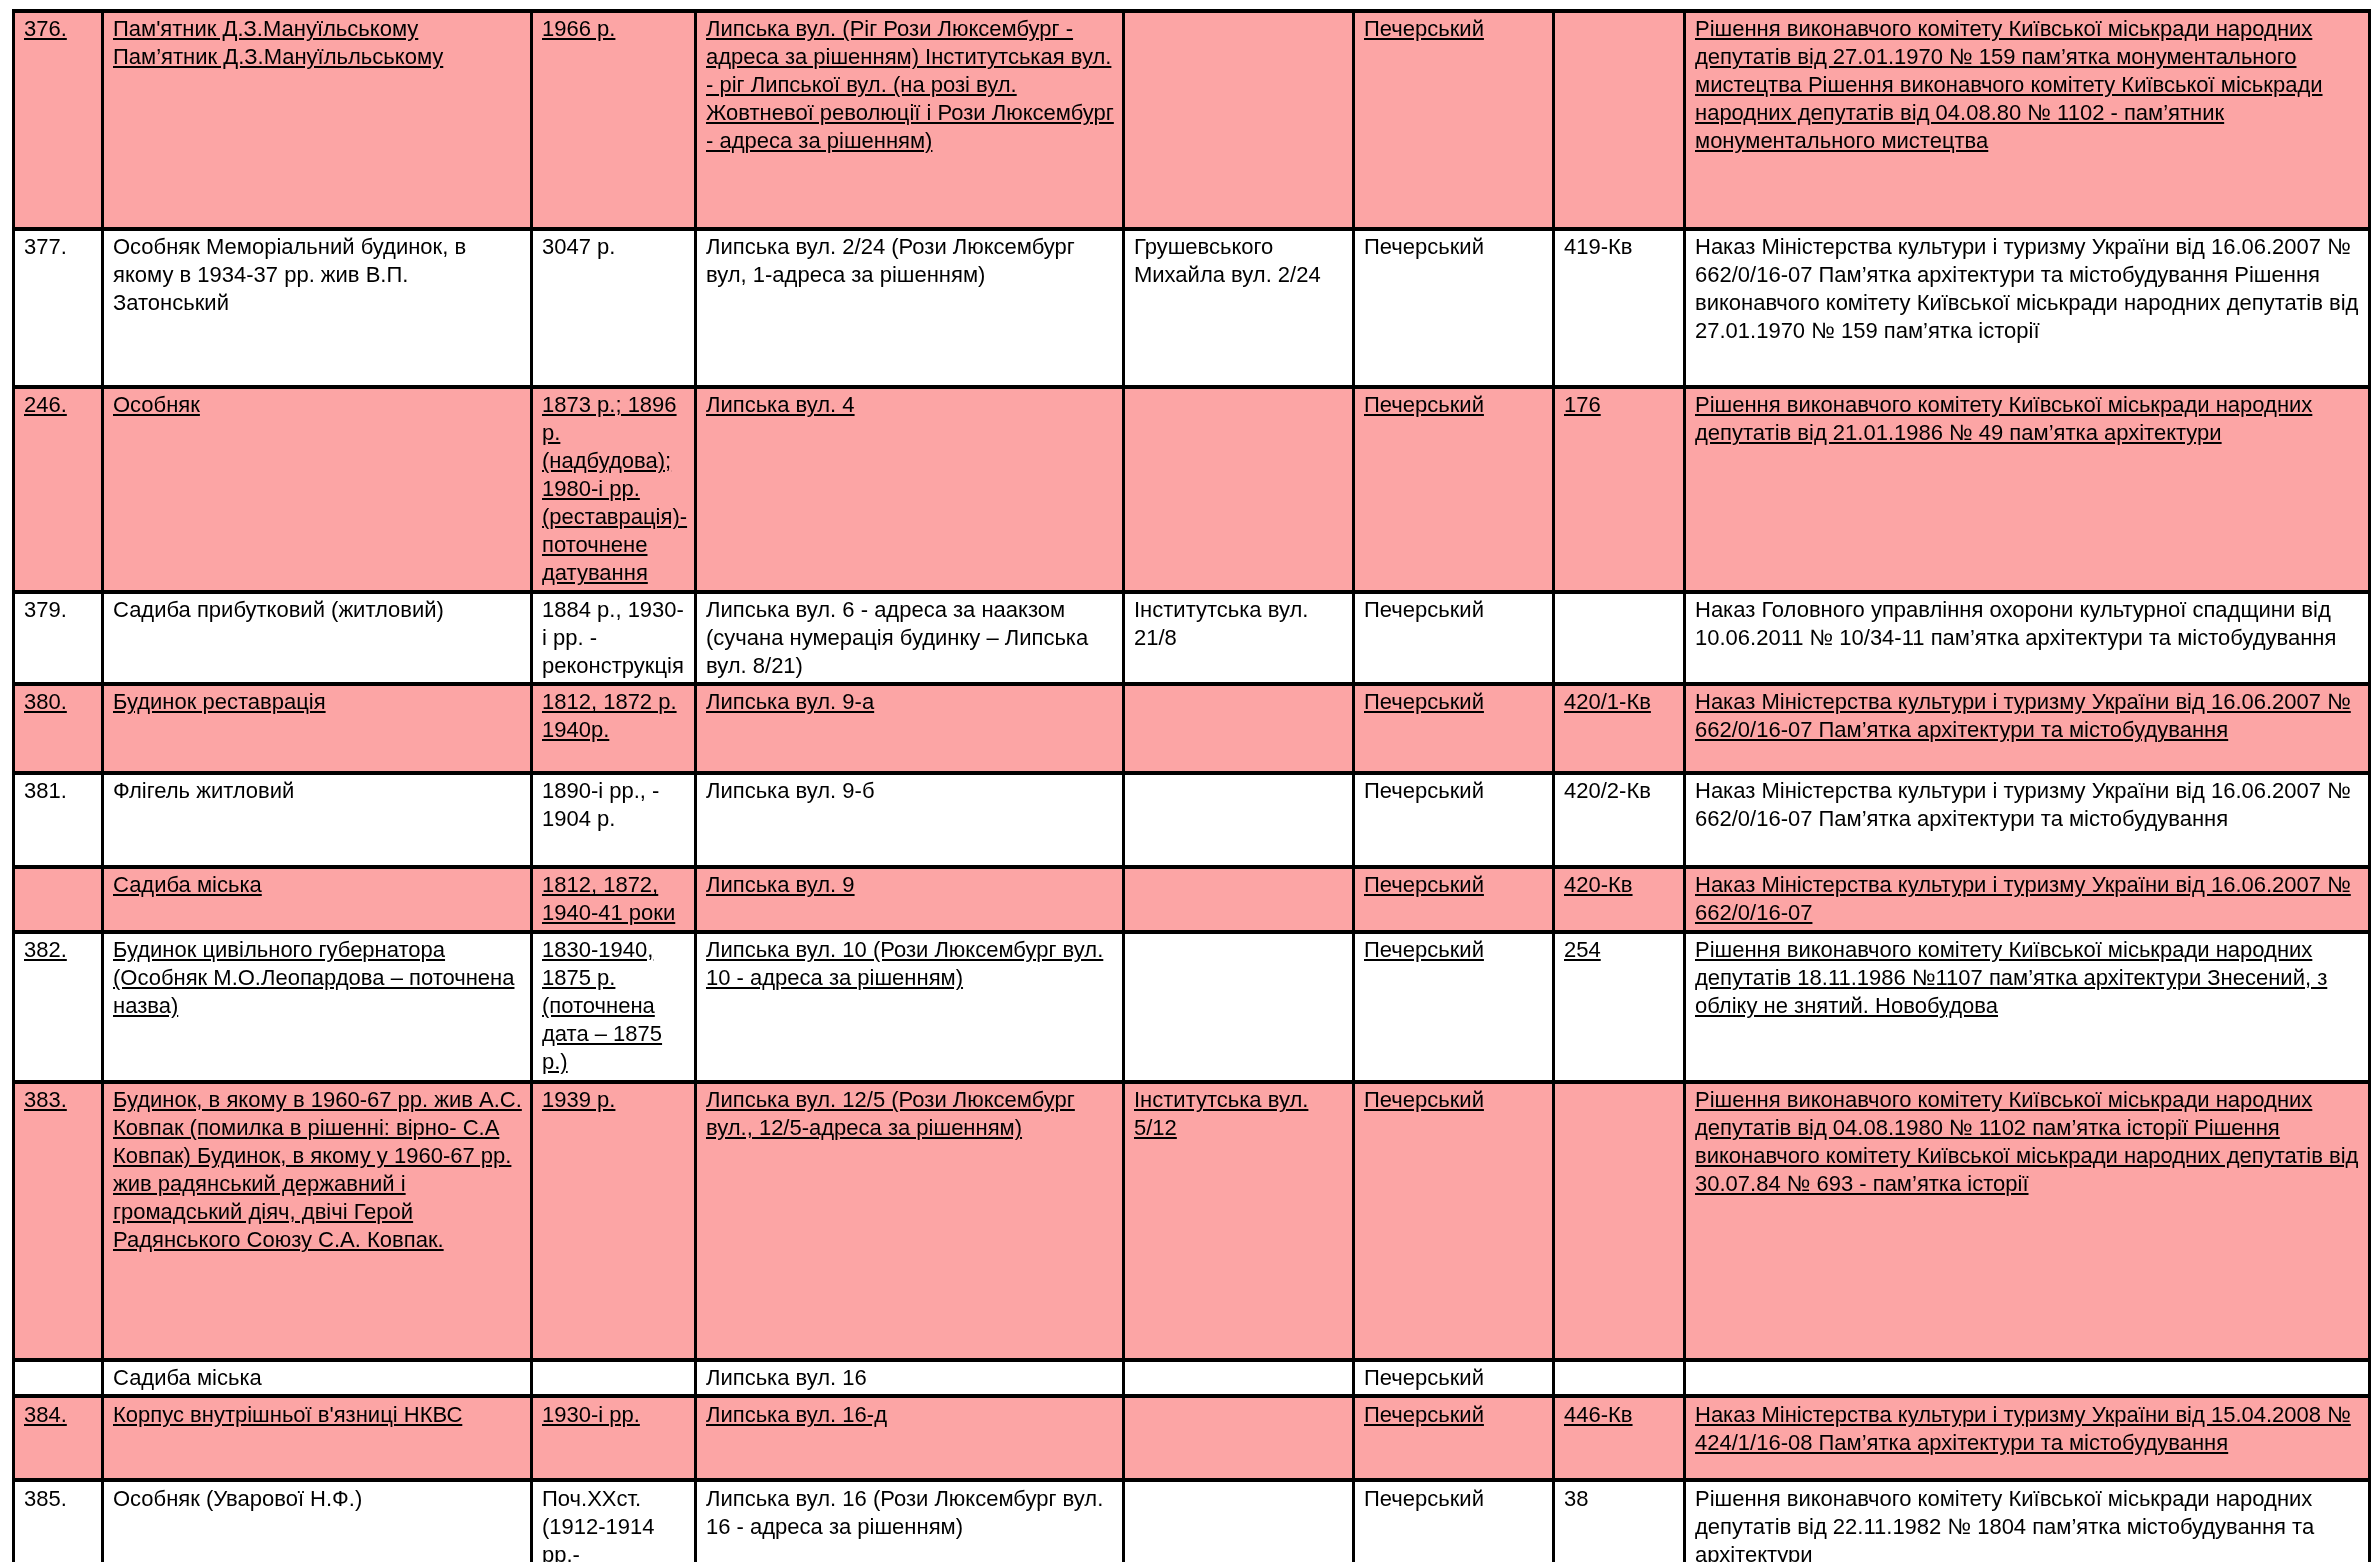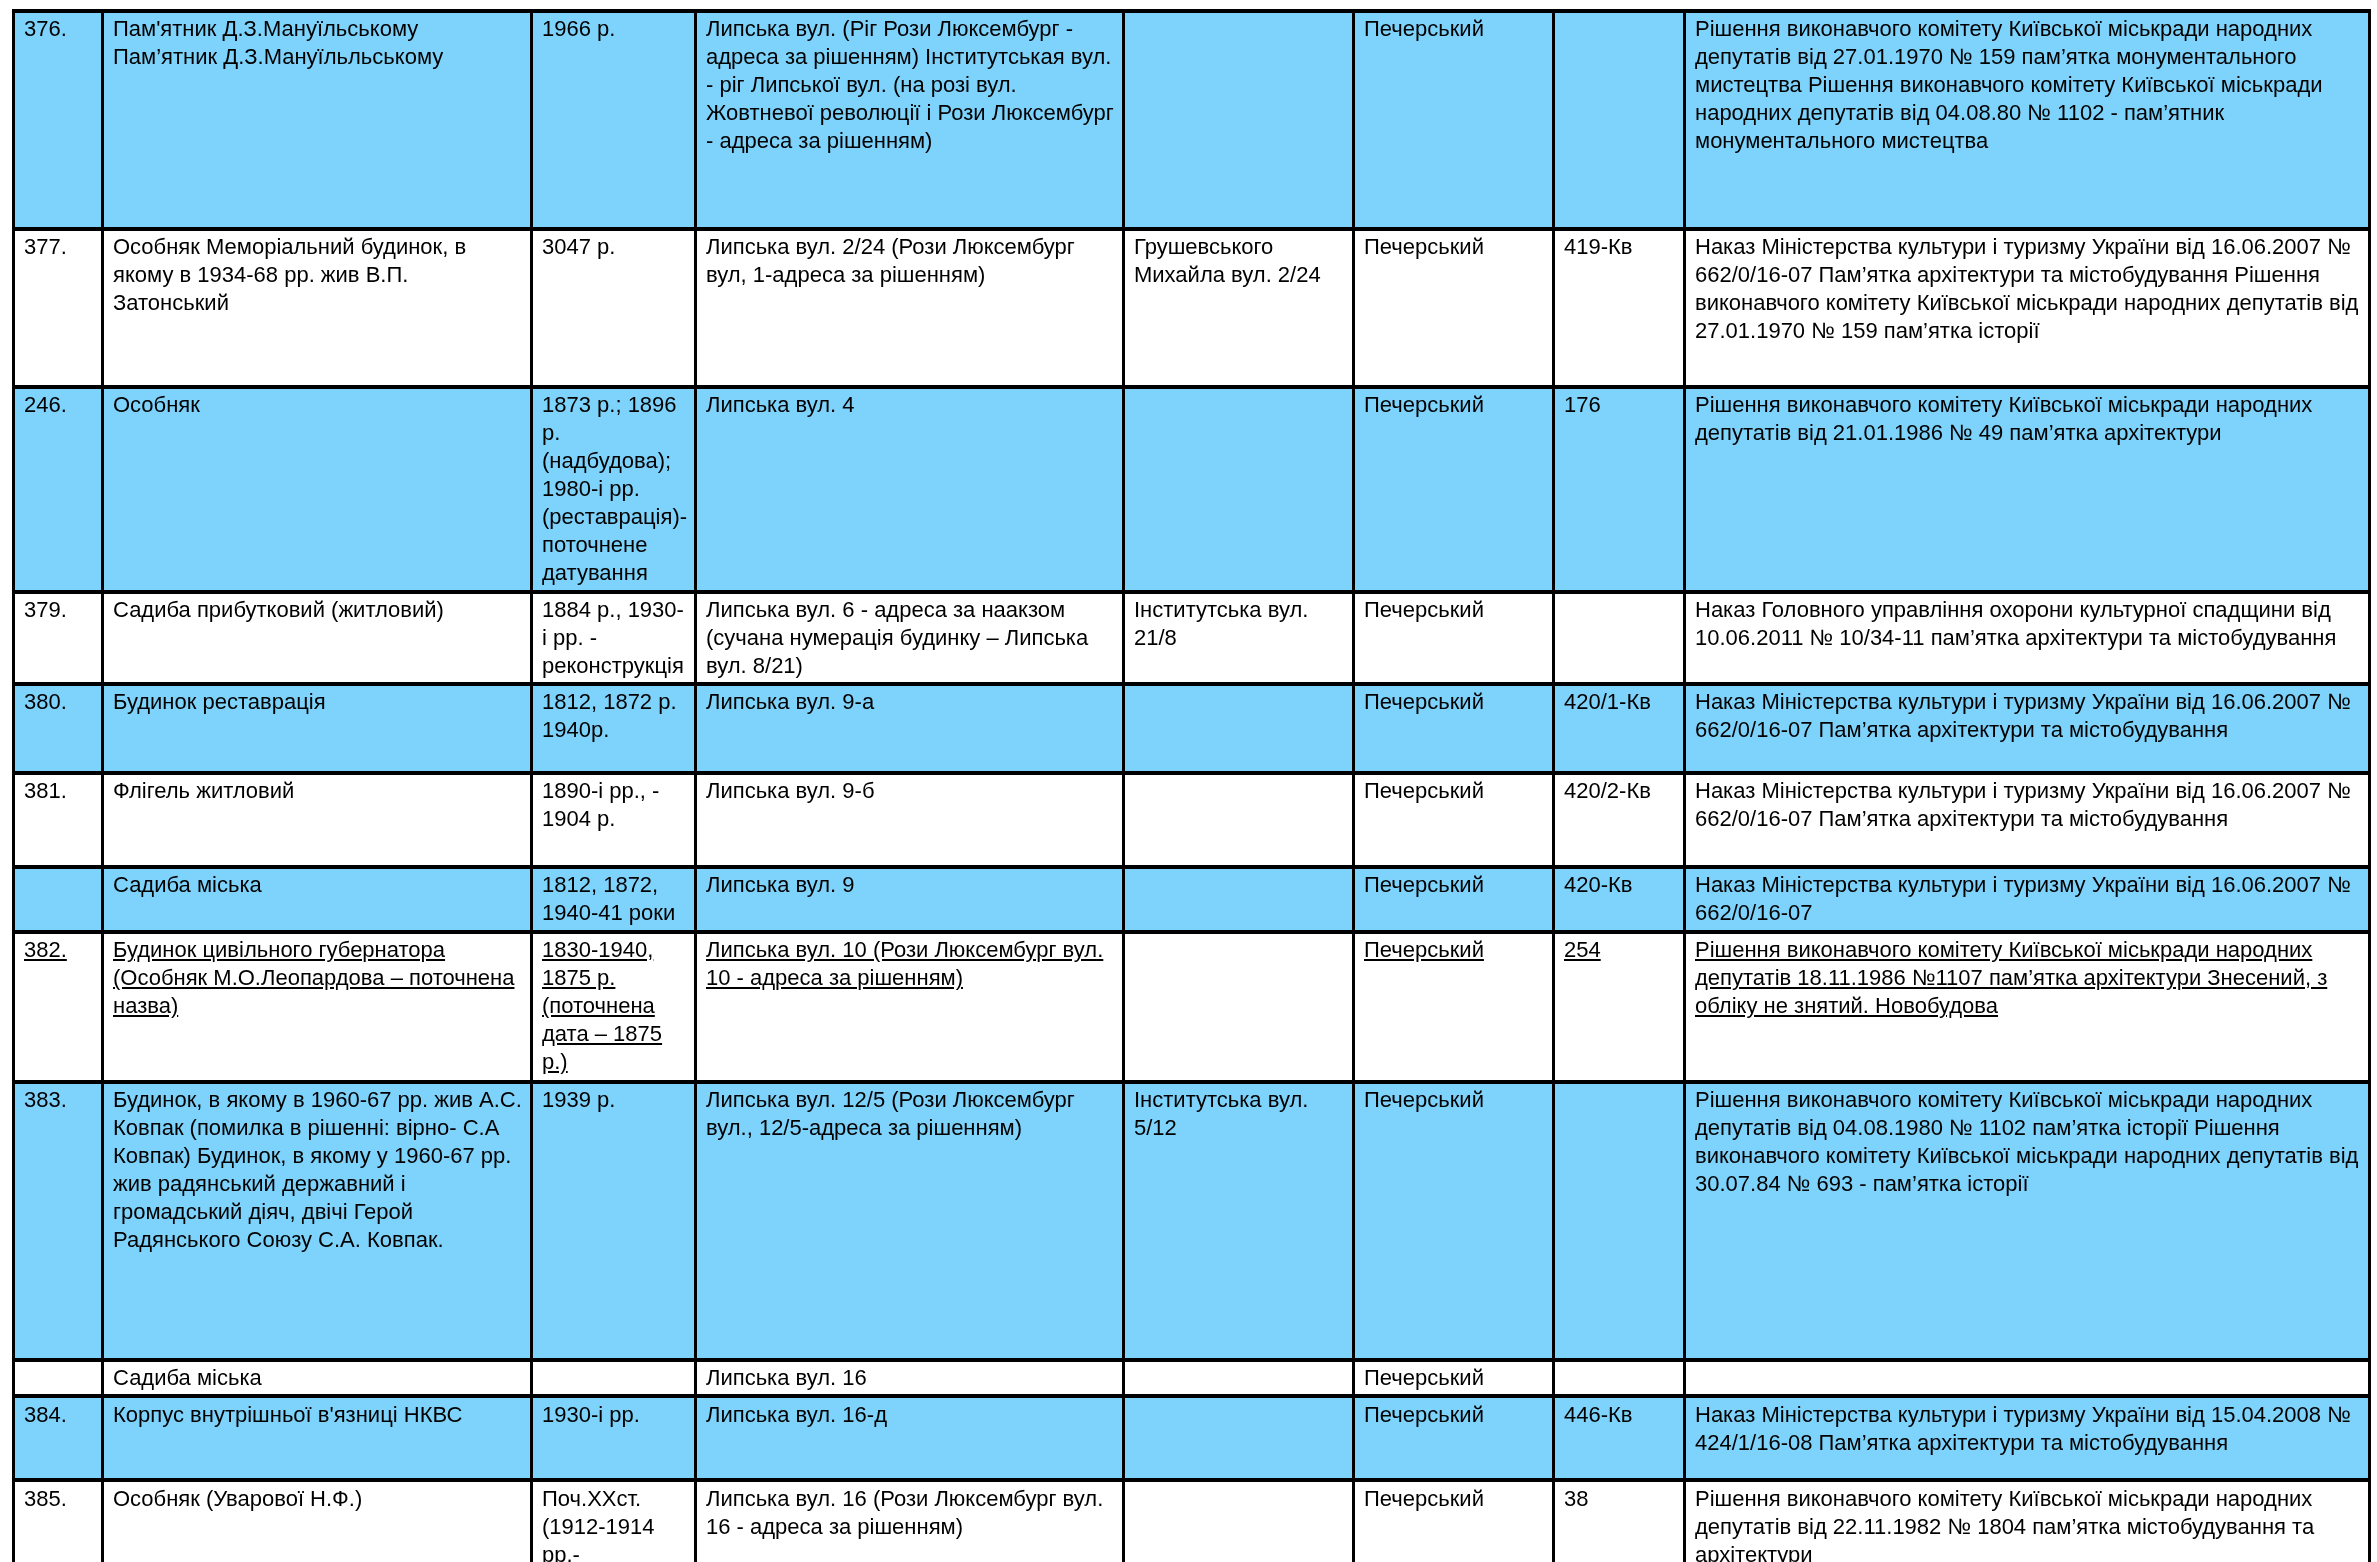--- a/index.html
+++ b/index.html
@@ -22,21 +22,21 @@
     border-top-width:4.5px;
     border-bottom-width:4.5px;
     vertical-align:top;
     padding:2.3px 7.5px 2.3px 9px;
     font-size:22px;
     line-height:28px;
     white-space:pre-line;
     overflow:hidden;
     background:#ffffff;
   }
-  table.registry tr.shaded td{background:#7dd3fc;}
+  table.registry tr.shaded td{background:#fca5a5;text-decoration:underline;}
   td.col-name{border-left-width:6px;}
   td.col-num{padding-left:12px;}
 </style>
 </head>
 <body>
 
 <div id="page">
   <table class="registry">
     <colgroup>
       <col style="width:89px">
@@ -55,21 +55,21 @@
 Пам’ятник Д.З.Мануїльльському</td>
           <td class="col-date">1966 р.</td>
           <td class="col-address">Липська вул. (Ріг Рози Люксембург - адреса за рішенням) Інститутськая вул. - ріг Липської вул. (на розі вул. Жовтневої революції і Рози Люксембург - адреса за рішенням)</td>
           <td class="col-address-alt"></td>
           <td class="col-district">Печерський</td>
           <td class="col-reg-no"></td>
           <td class="col-decision">Рішення виконавчого комітету Київської міськради народних депутатів від 27.01.1970 № 159  пам’ятка монументального мистецтва Рішення виконавчого комітету Київської міськради народних депутатів від 04.08.80 № 1102 - пам’ятник монументального мистецтва</td>
         </tr>
         <tr style="height: 158px; margin-top: 20px;">
           <td class="col-num">377.</td>
-          <td class="col-name">Особняк Меморіальний будинок, в якому в 1934-68 рр. жив В.П. Затонський</td>
+          <td class="col-name">Особняк Меморіальний будинок, в якому в 1934-37 рр. жив В.П. Затонський</td>
           <td class="col-date">3047 р.</td>
           <td class="col-address">Липська вул. 2/24 (Рози Люксембург вул, 1-адреса за рішенням)</td>
           <td class="col-address-alt">Грушевського Михайла вул. 2/24</td>
           <td class="col-district">Печерський</td>
           <td class="col-reg-no">419-Кв</td>
           <td class="col-decision">Наказ Міністерства культури і туризму України від 16.06.2007 № 662/0/16-07 Пам’ятка архітектури та містобудування Рішення виконавчого комітету Київської міськради народних депутатів від 27.01.1970 № 159  пам’ятка історії</td>
         </tr>
         <tr class="shaded" style="height: 203px;">
           <td class="col-num">246.</td>
           <td class="col-name">Особняк</td>

